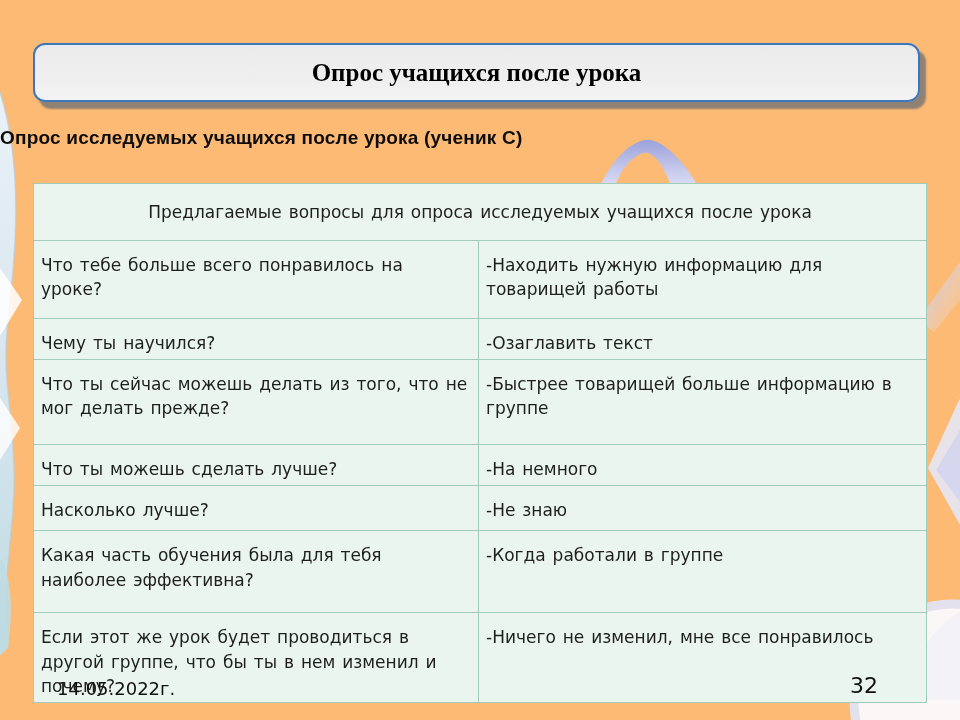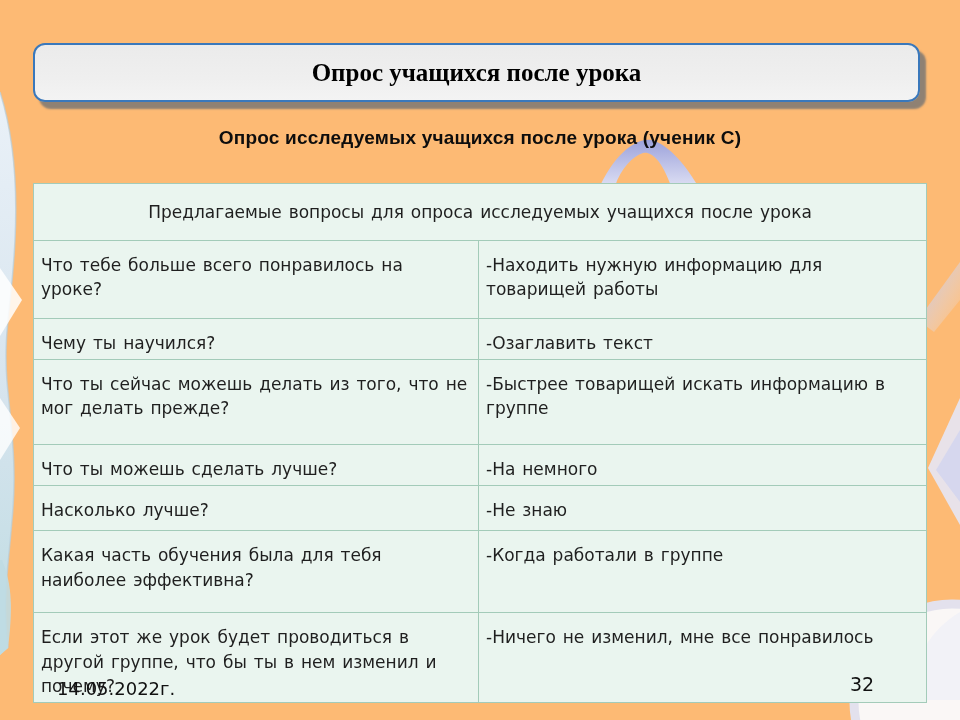--- a/index.html
+++ b/index.html
@@ -15,21 +15,21 @@
     border:2px solid #3a78bb; border-radius:12px;
     box-shadow:6px 7px 2px rgba(115,115,115,0.8);
     display:flex; align-items:center; justify-content:center;
   }
   .title-box .title-text {
     font-family:"Liberation Serif","DejaVu Serif",serif;
     font-weight:bold; font-size:25px; color:#000;
   }
   .subtitle {
     position:absolute; left:0; top:127px; width:960px; z-index:2;
-    text-align:center; font-family:"Liberation Sans",sans-serif;
+    font-family:"Liberation Sans",sans-serif;
     font-weight:bold; font-size:19px; color:#0d0d0d; letter-spacing:0.2px;
   }
   table.survey {
     position:absolute; left:33px; top:183px; width:893px; z-index:2;
     border-collapse:collapse; table-layout:fixed; background:#eaf5ef;
   }
   table.survey td {
     border:1px solid #a3cbb9; vertical-align:top;
     padding:12px 8px 4px 7px; font-size:17px; line-height:1.42;
     color:#1f1f1f; word-spacing:1.5px; overflow:hidden;
@@ -39,21 +39,21 @@
   tr.r0 { height:78px; } tr.r1 { height:37px; } tr.r2 { height:85px; }
   tr.r3 { height:36px; } tr.r4 { height:45px; } tr.r5 { height:82px; }
   tr.r6 { height:80px; }
 
   .footer-date {
     position:absolute; left:57px; top:678px; z-index:2;
     font-size:18px; color:#111;
   }
   .footer-page {
     position:absolute; left:850px; top:673px; z-index:2;
-    font-size:19px; color:#111;
+    font-size:22px; color:#111;
   }
 </style>
 </head>
 <body>
 
 <div class="slide">
 
   <svg class="bg" viewBox="0 0 960 720" xmlns="http://www.w3.org/2000/svg">
     <defs>
       <linearGradient id="lav" x1="0" y1="0" x2="0" y2="1">
@@ -117,21 +117,21 @@
       <tr class="r0">
         <td>Что тебе больше всего понравилось на уроке?</td>
         <td>-Находить нужную информацию для товарищей работы</td>
       </tr>
       <tr class="r1">
         <td>Чему ты научился?</td>
         <td>-Озаглавить текст</td>
       </tr>
       <tr class="r2">
         <td>Что ты сейчас можешь делать из того, что не мог делать прежде?</td>
-        <td>-Быстрее товарищей искать информацию в группе</td>
+        <td>-Быстрее товарищей больше информацию в группе</td>
       </tr>
       <tr class="r3">
         <td>Что ты можешь сделать лучше?</td>
         <td>-На немного</td>
       </tr>
       <tr class="r4">
         <td>Насколько лучше?</td>
         <td>-Не знаю</td>
       </tr>
       <tr class="r5">

